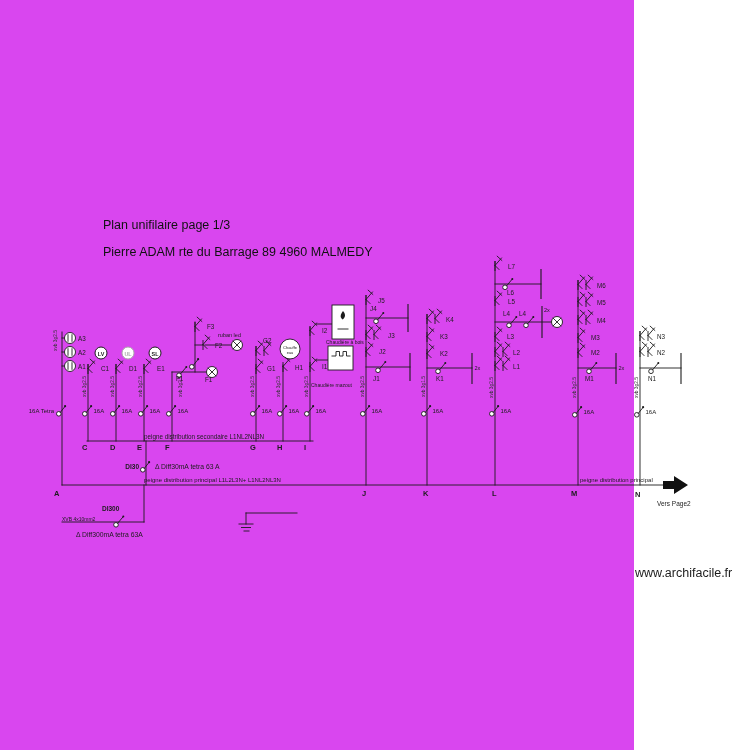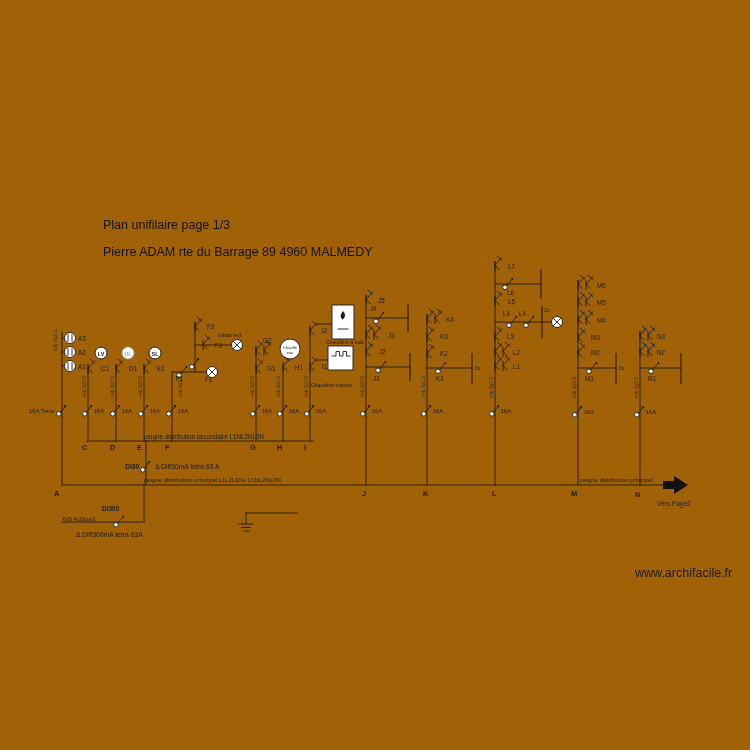--- a/index.html
+++ b/index.html
@@ -1,16 +1,16 @@
 <!DOCTYPE html>
 <html><head>
 <meta charset="utf-8">
 <style>
   html,body{margin:0;padding:0;background:#fff;}
-  .stage{width:750px;height:750px;background:#a16207;position:relative;font-family:"Liberation Sans",sans-serif;}
+  .stage{width:634px;height:750px;background:#d946ef;position:relative;font-family:"Liberation Sans",sans-serif;}
   svg text{font-family:"Liberation Sans",sans-serif;fill:#1c1c1c;}
   .ln{stroke:#1c1c1c;stroke-width:0.9;fill:none;stroke-linecap:square;}
   .bar{stroke:#1c1c1c;stroke-width:1.1;fill:none;}
   .t-title{font-size:12.5px;fill:#111;}
   .t-dev{font-size:6.3px;}
   .t-amp{font-size:6px;}
   .t-letter{font-size:7.5px;font-weight:bold;}
   .t-peigne{font-size:6.3px;}
   .t-peigne2{font-size:6px;}
   .t-cable{font-size:4.8px;fill:#333;}

